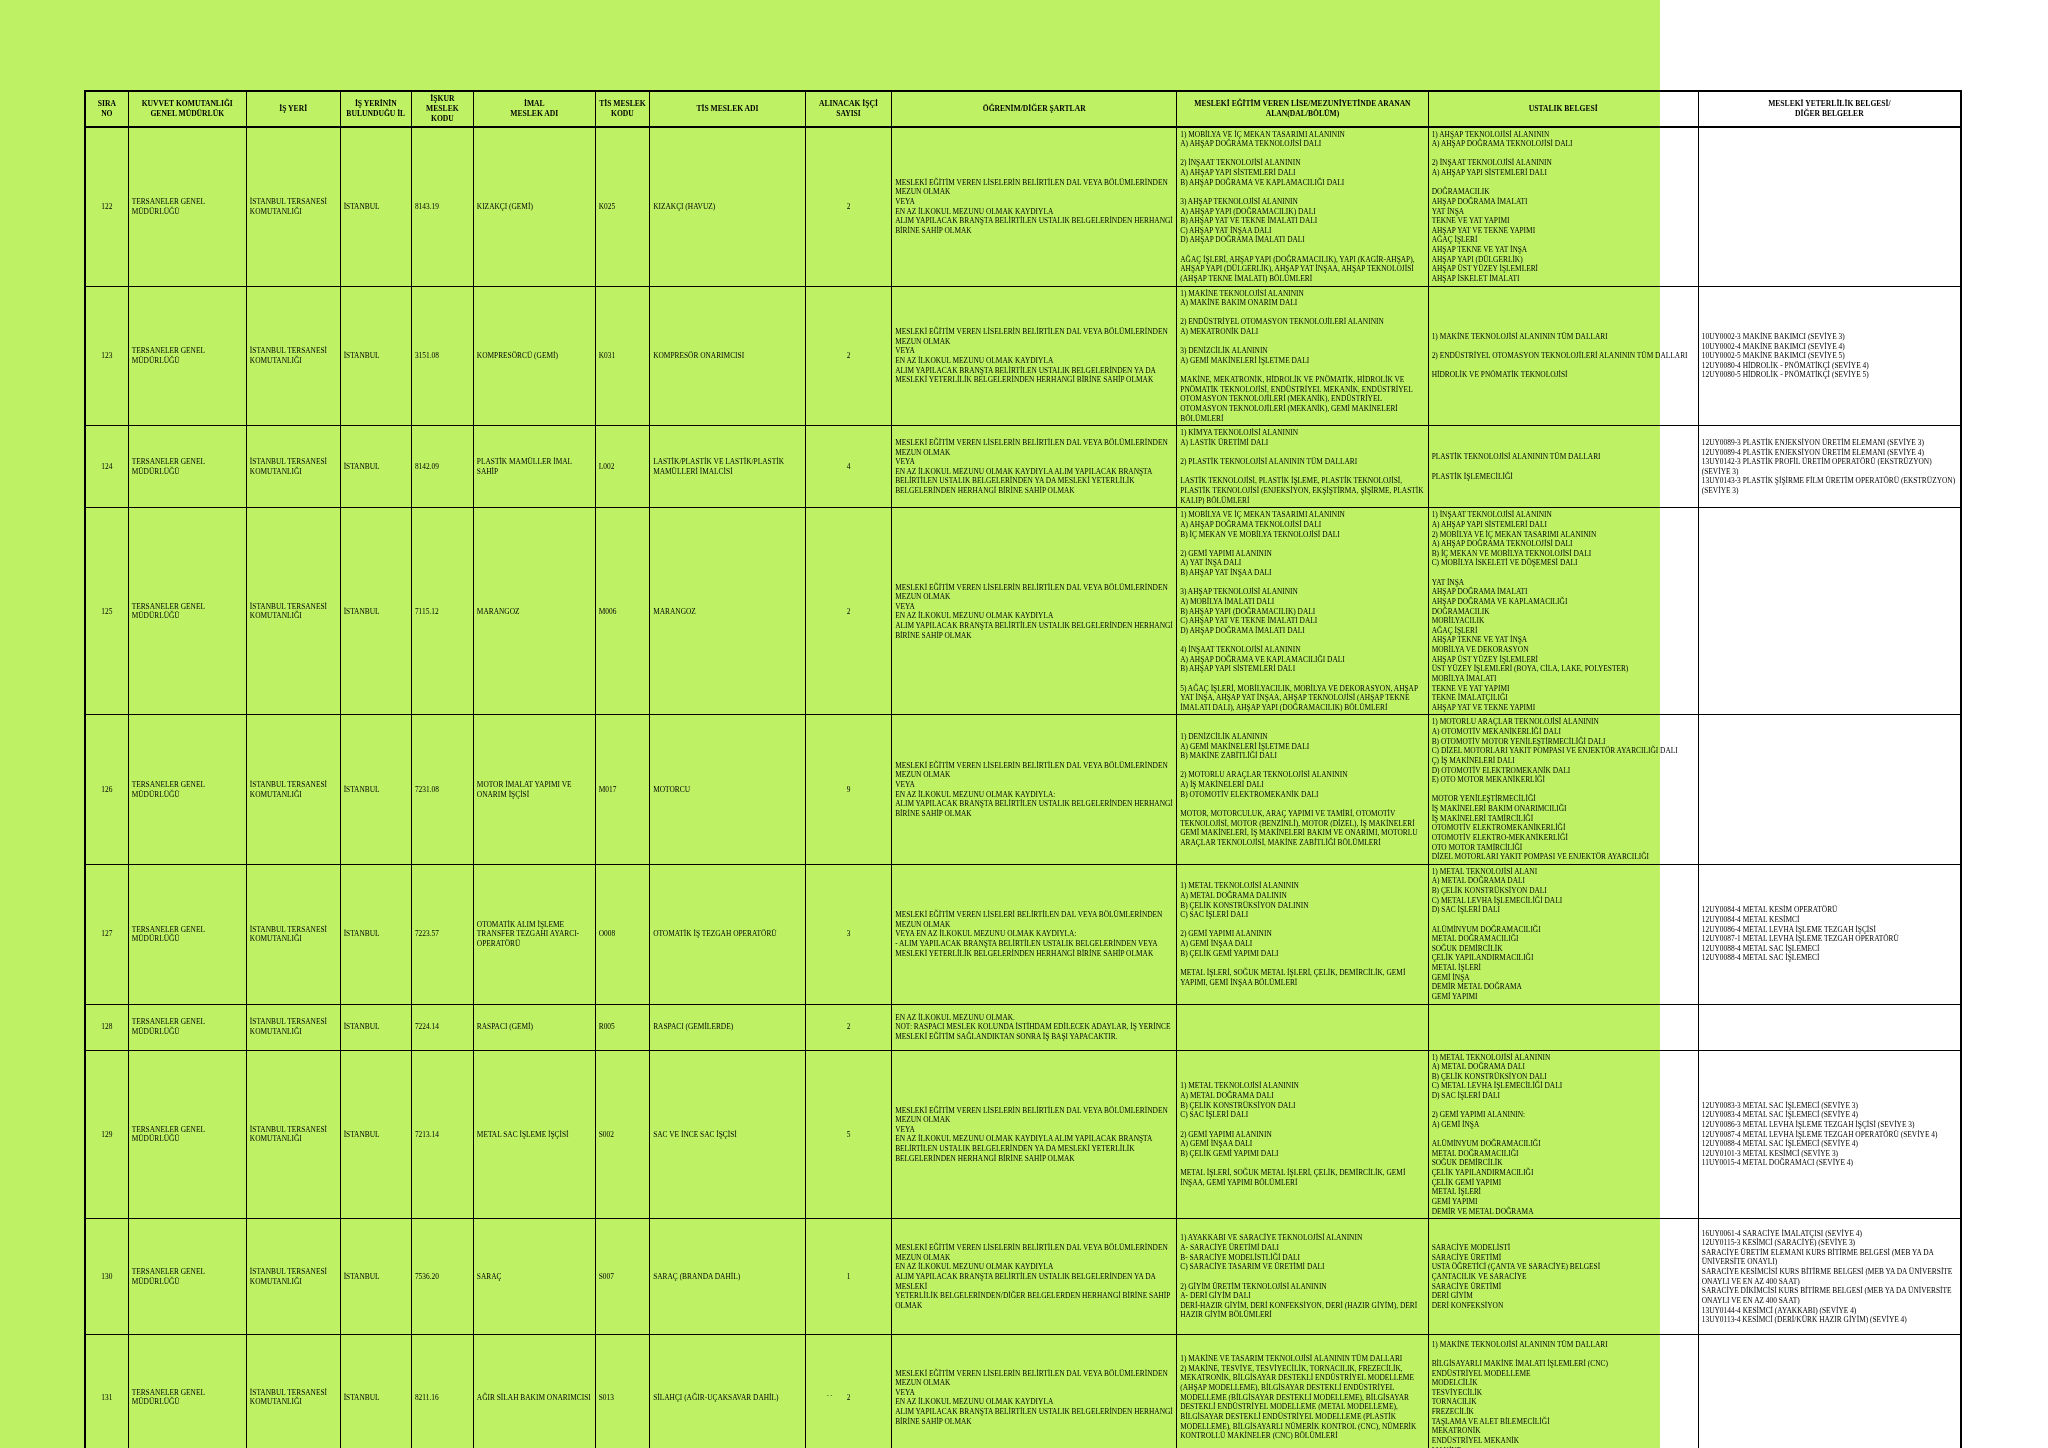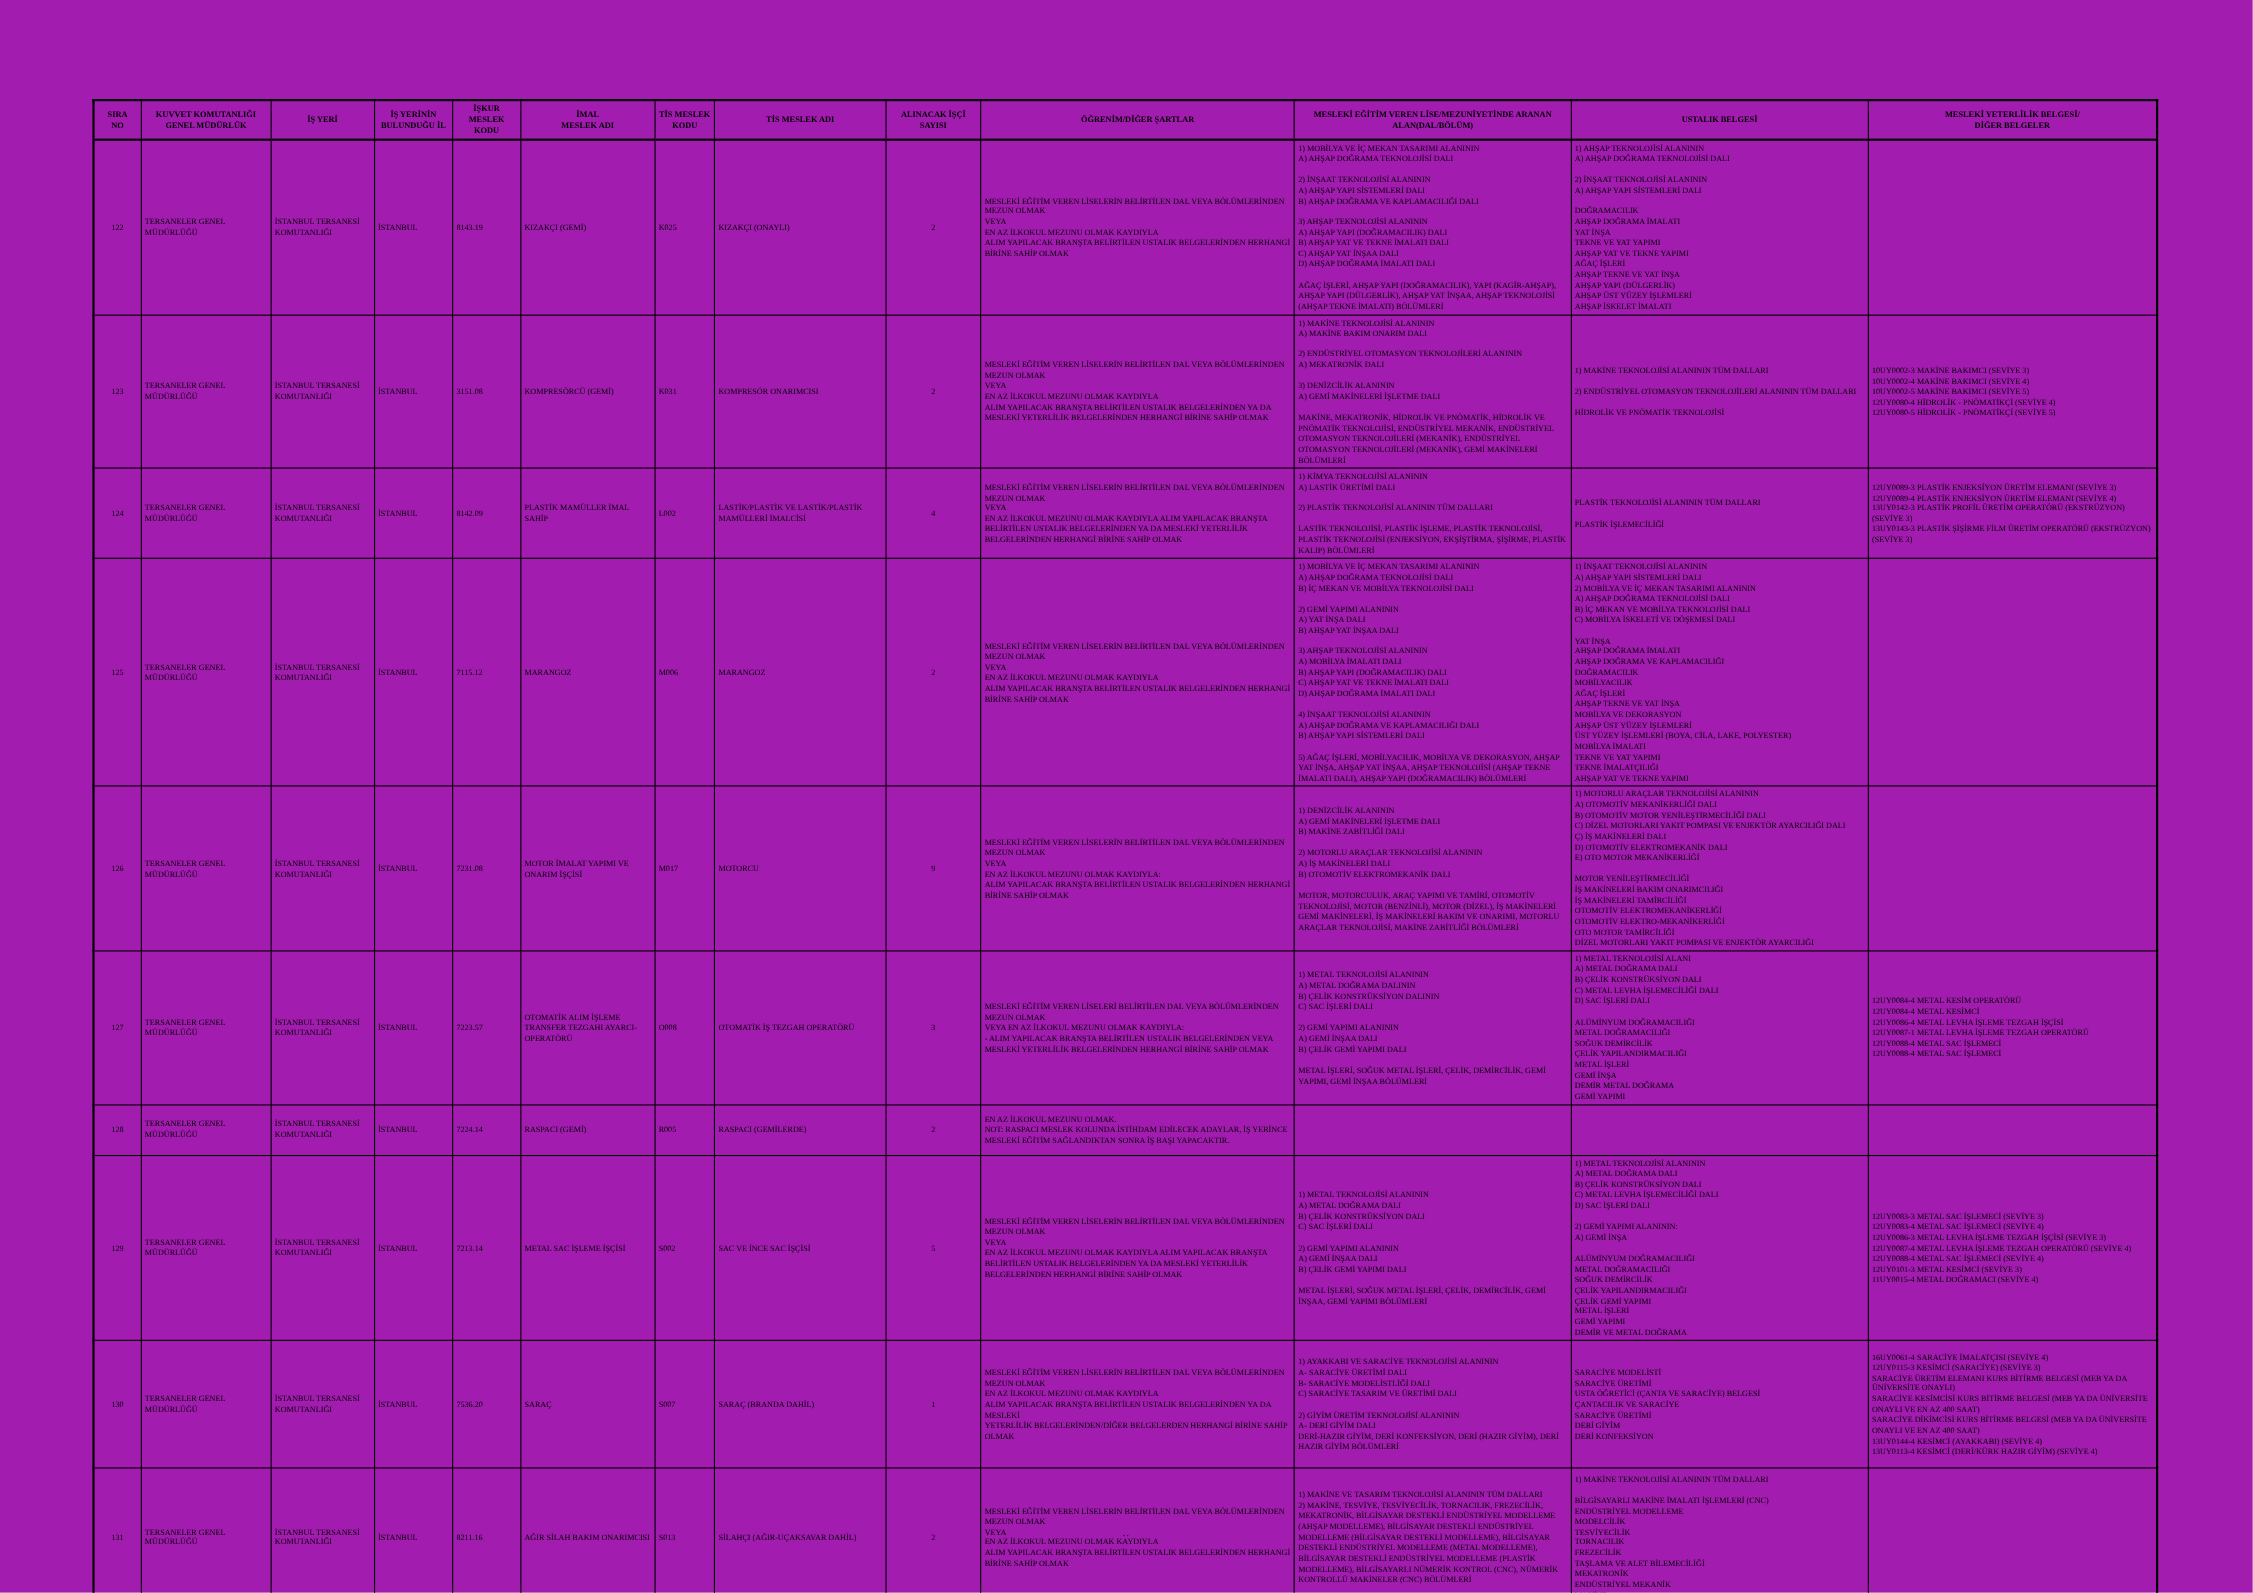--- a/index.html
+++ b/index.html
@@ -1,18 +1,18 @@
 <!DOCTYPE html>
 <html><head>
 <meta charset="utf-8">
 <style>
   * { margin:0; padding:0; box-sizing:border-box; }
   html,body{ width:2048px; height:1448px; background:#ffffff; overflow:hidden;
              font-family:"Liberation Serif", serif; color:#000; }
-  .page{ position:relative; width:2048px; height:1448px; background:#a21caf; }
+  .page{ position:relative; width:1660px; height:1448px; background:#bef264; }
   table.jobs{ position:absolute; left:84px; top:90px; width:1878px;
               border-collapse:collapse; table-layout:fixed;
               border:2px solid #000; }
   table.jobs th, table.jobs td{
       border:1px solid #000;
       font-size:7.4px; line-height:1.3;
       padding:2px 3px;
       vertical-align:middle;
       white-space:pre-line;
       word-wrap:break-word;
@@ -75,21 +75,21 @@
       </thead>
     <tbody id="body-rows">
         <tr style="height: 138px;">
           <td class="c-center">122</td>
           <td class="c-left">TERSANELER GENEL MÜDÜRLÜĞÜ</td>
           <td class="c-left">İSTANBUL TERSANESİ KOMUTANLIĞI</td>
           <td class="c-left">İSTANBUL</td>
           <td class="c-left">8143.19</td>
           <td class="c-left">KIZAKÇI (GEMİ)</td>
           <td class="c-left">K025</td>
-          <td class="c-left">KIZAKÇI (ONAYLI)</td>
+          <td class="c-left">KIZAKÇI (HAVUZ)</td>
           <td class="c-center">2</td>
           <td class="c-left">MESLEKİ EĞİTİM VEREN LİSELERİN BELİRTİLEN DAL VEYA BÖLÜMLERİNDEN MEZUN OLMAK
 VEYA
 EN AZ İLKOKUL MEZUNU OLMAK KAYDIYLA
 ALIM YAPILACAK BRANŞTA BELİRTİLEN USTALIK BELGELERİNDEN HERHANGİ BİRİNE SAHİP OLMAK</td>
           <td class="c-left">1) MOBİLYA VE İÇ MEKAN TASARIMI ALANININ
 A) AHŞAP DOĞRAMA TEKNOLOJİSİ DALI
 
 2) İNŞAAT TEKNOLOJİSİ ALANININ
 A) AHŞAP YAPI SİSTEMLERİ DALI

